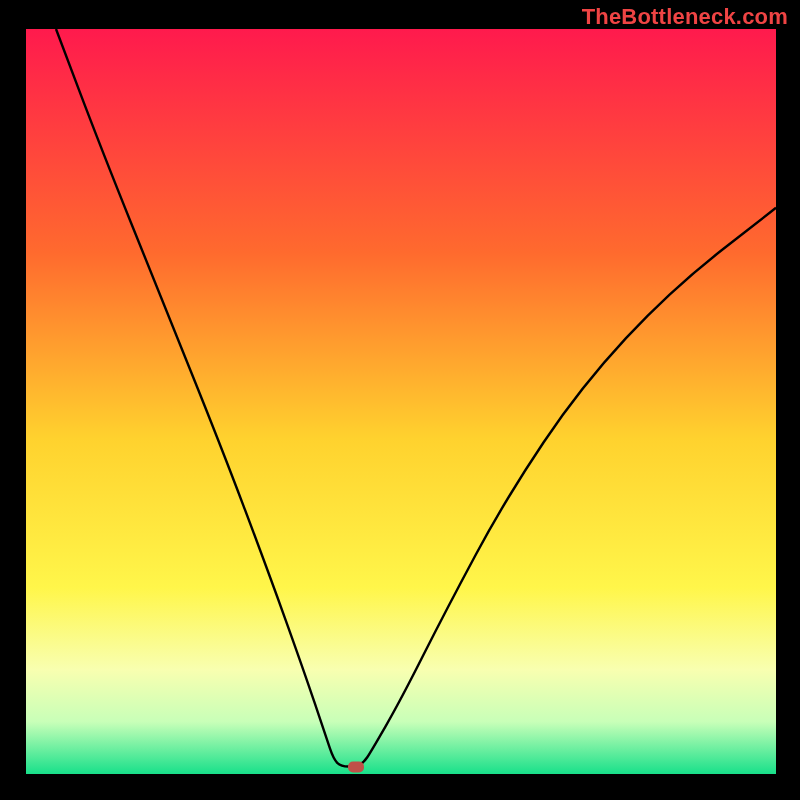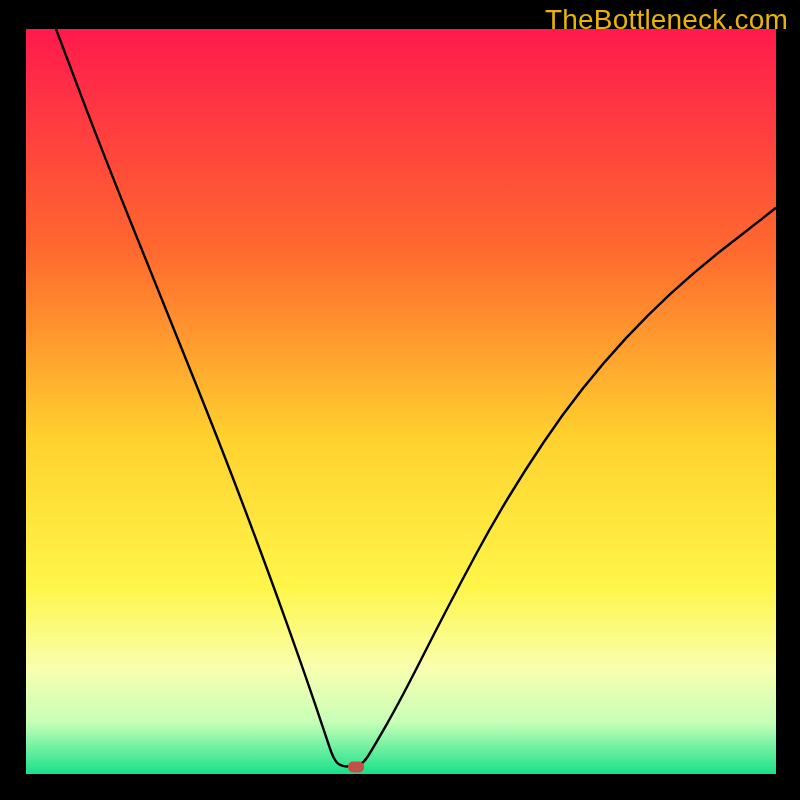--- a/index.html
+++ b/index.html
@@ -14,23 +14,23 @@
   .frame {
     position: relative;
     width: 800px;
     height: 800px;
     background: #000;
   }
   .watermark {
     position: absolute;
     top: 4px;
     right: 12px;
-    color: #eab308;
-    font-size: 28px;
-    font-weight: 400;
+    color: #ef4444;
+    font-size: 22px;
+    font-weight: 700;
     letter-spacing: 0.2px;
     z-index: 5;
   }
   svg {
     position: absolute;
     top: 0;
     left: 0;
   }
 </style>
 </head>

